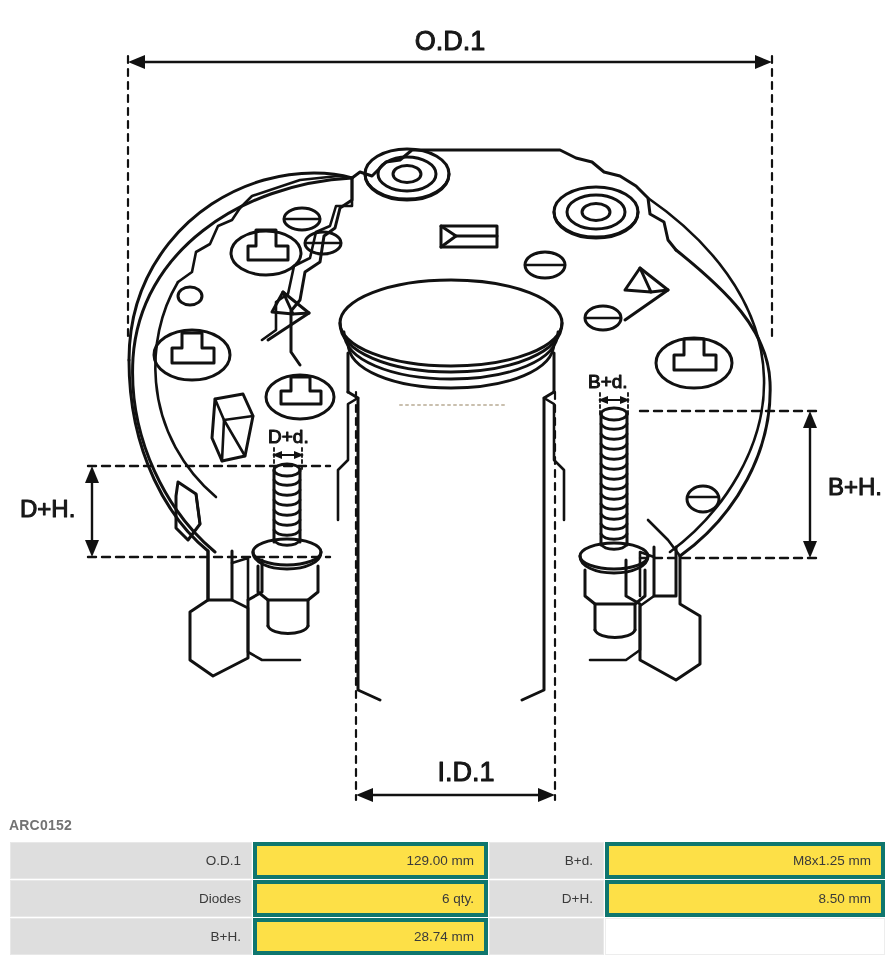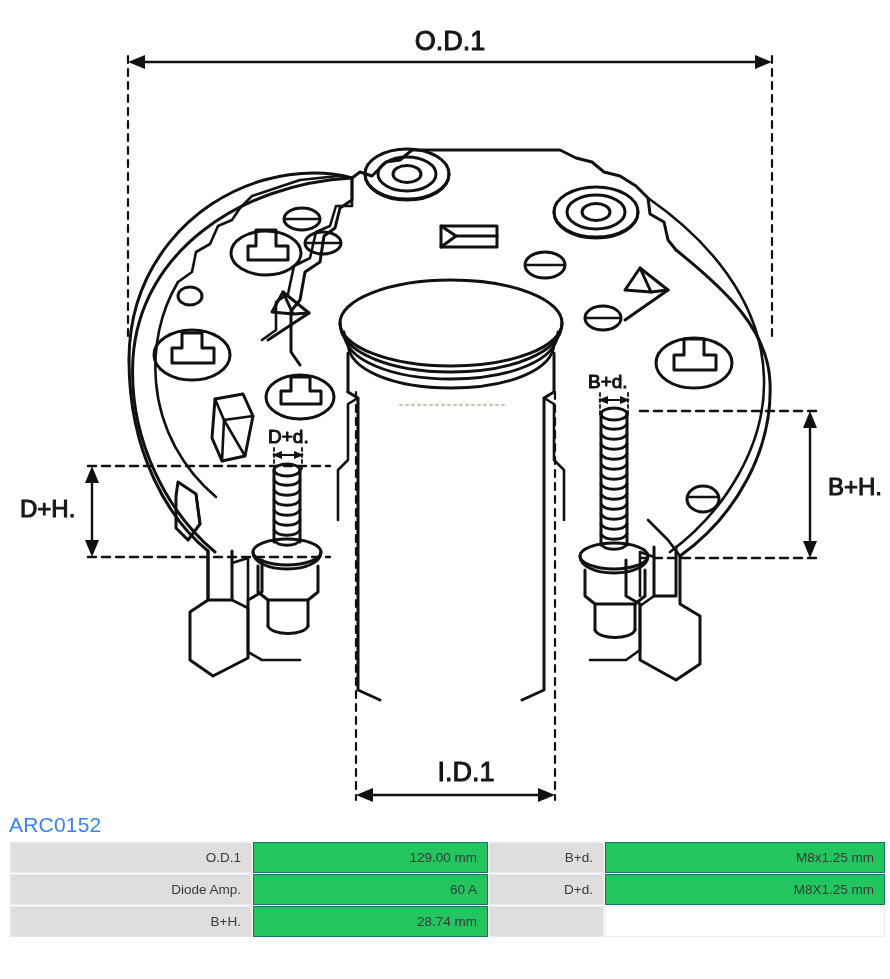--- a/index.html
+++ b/index.html
@@ -12,24 +12,24 @@
     position:relative;
   }
   #drawing-area{
     position:absolute;left:0;top:0;width:890px;height:812px;
   }
   #drawing-area svg{display:block;}
 
   
   .part-number{
     position:absolute;left:9px;top:814px;
-    font-size:21px;
+    font-size:14px;
     letter-spacing:.2px;
-    color:#3b82f6;
-    font-weight:400;
+    color:#737373;
+    font-weight:700;
     line-height:22px;
     white-space:nowrap;
   }
 
   
   .spec-table{
     position:absolute;left:9px;top:841px;
     width:872px;
     border-collapse:separate;
     border-spacing:1px 1px;
@@ -44,22 +44,22 @@
     white-space:nowrap;
     overflow:hidden;
     color:#3a3a3a;
     font-size:13.5px;
   }
   .spec-table td.lbl{
     background:#dedede;
     border:1px solid #e8e8e8;
   }
   .spec-table td.val{
-    background:#22c55e;
-    border:1px solid #0f766e;
+    background:#fde047;
+    border:4px solid #0f766e;
   }
   .spec-table td.empty{
     background:#dedede;
     border:1px solid #e8e8e8;
   }
   .spec-table td.empty-val{
     background:#ffffff;
     border:1px solid #ededed;
   }
   .col-l1{width:242px;}
@@ -409,24 +409,24 @@
       <col class="col-v2">
   </colgroup>
   <tbody>
     <tr>
       <td class="lbl">O.D.1</td>
       <td class="val">129.00 mm</td>
       <td class="lbl">B+d.</td>
       <td class="val">M8x1.25 mm</td>
     </tr>
     <tr>
-      <td class="lbl">Diode Amp.</td>
-      <td class="val">60 A</td>
-      <td class="lbl">D+d.</td>
-      <td class="val">M8X1.25 mm</td>
+      <td class="lbl">Diodes</td>
+      <td class="val">6 qty.</td>
+      <td class="lbl">D+H.</td>
+      <td class="val">8.50 mm</td>
     </tr>
     <tr>
       <td class="lbl">B+H.</td>
       <td class="val">28.74 mm</td>
       <td class="empty"></td>
       <td class="empty-val"></td>
     </tr>
   </tbody>
 </table>
 

